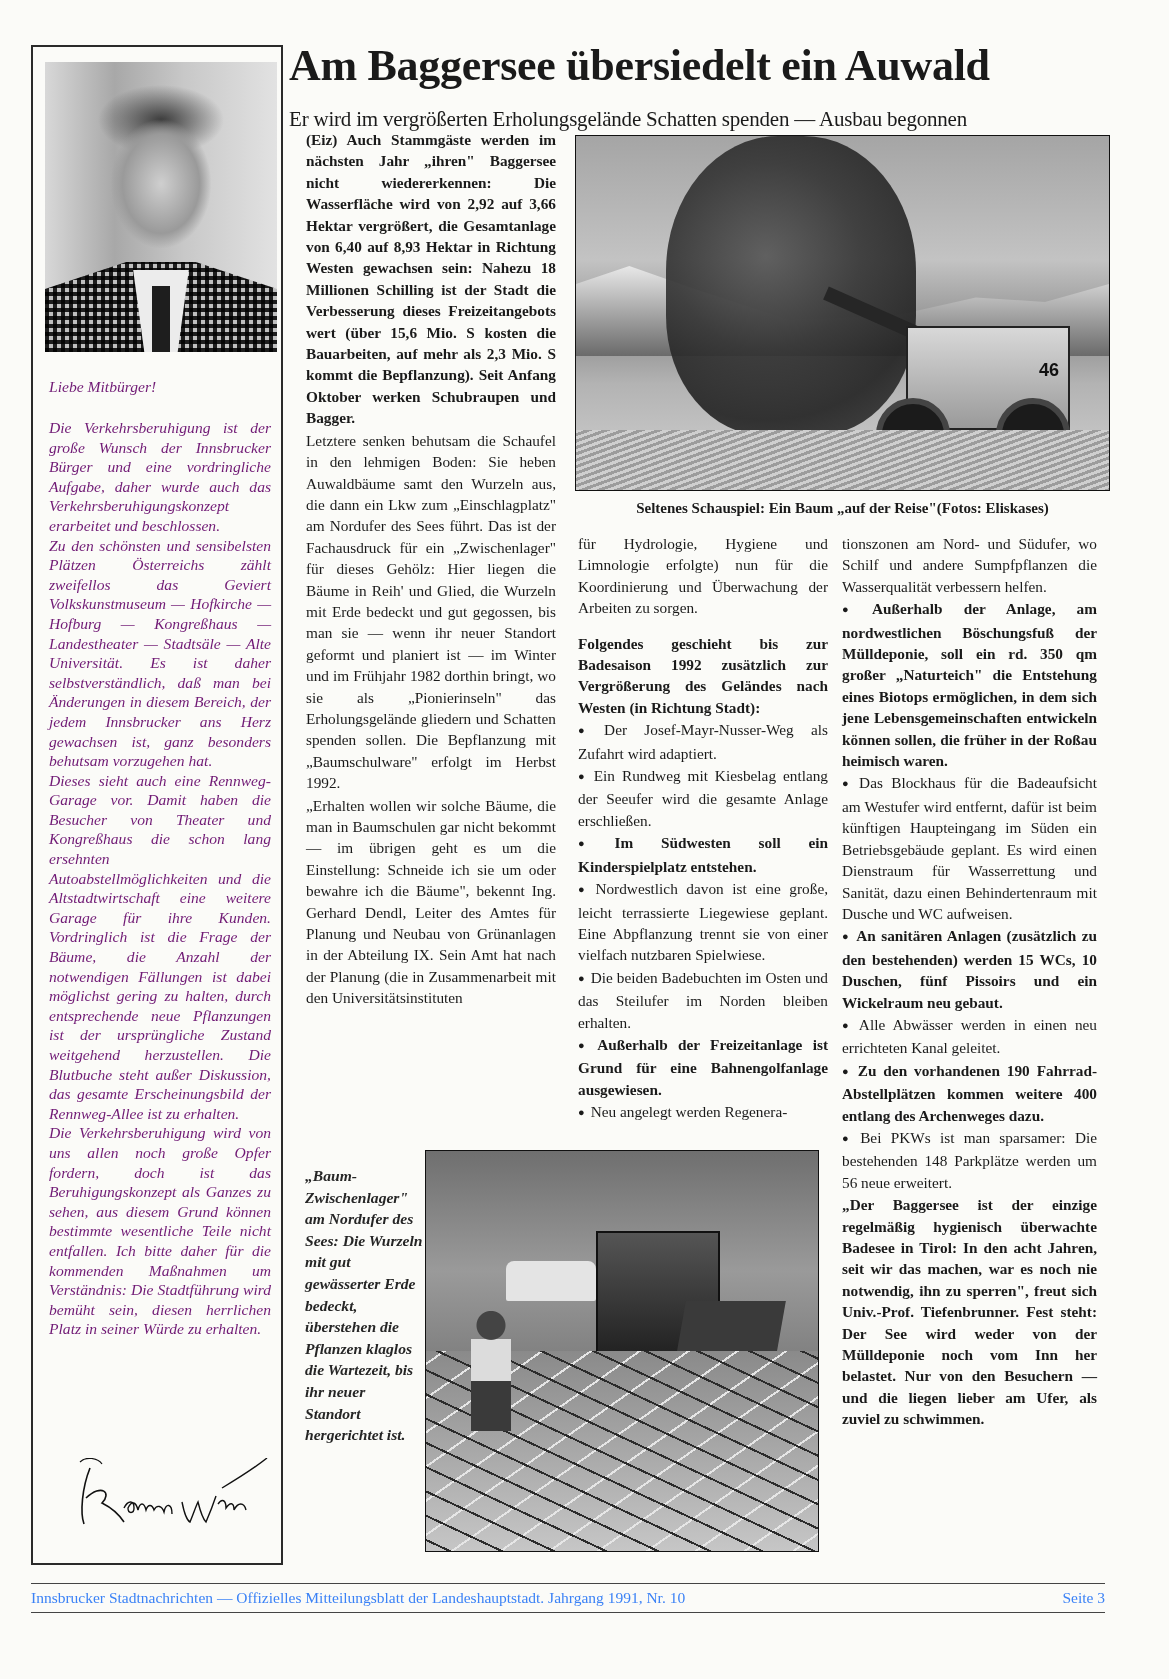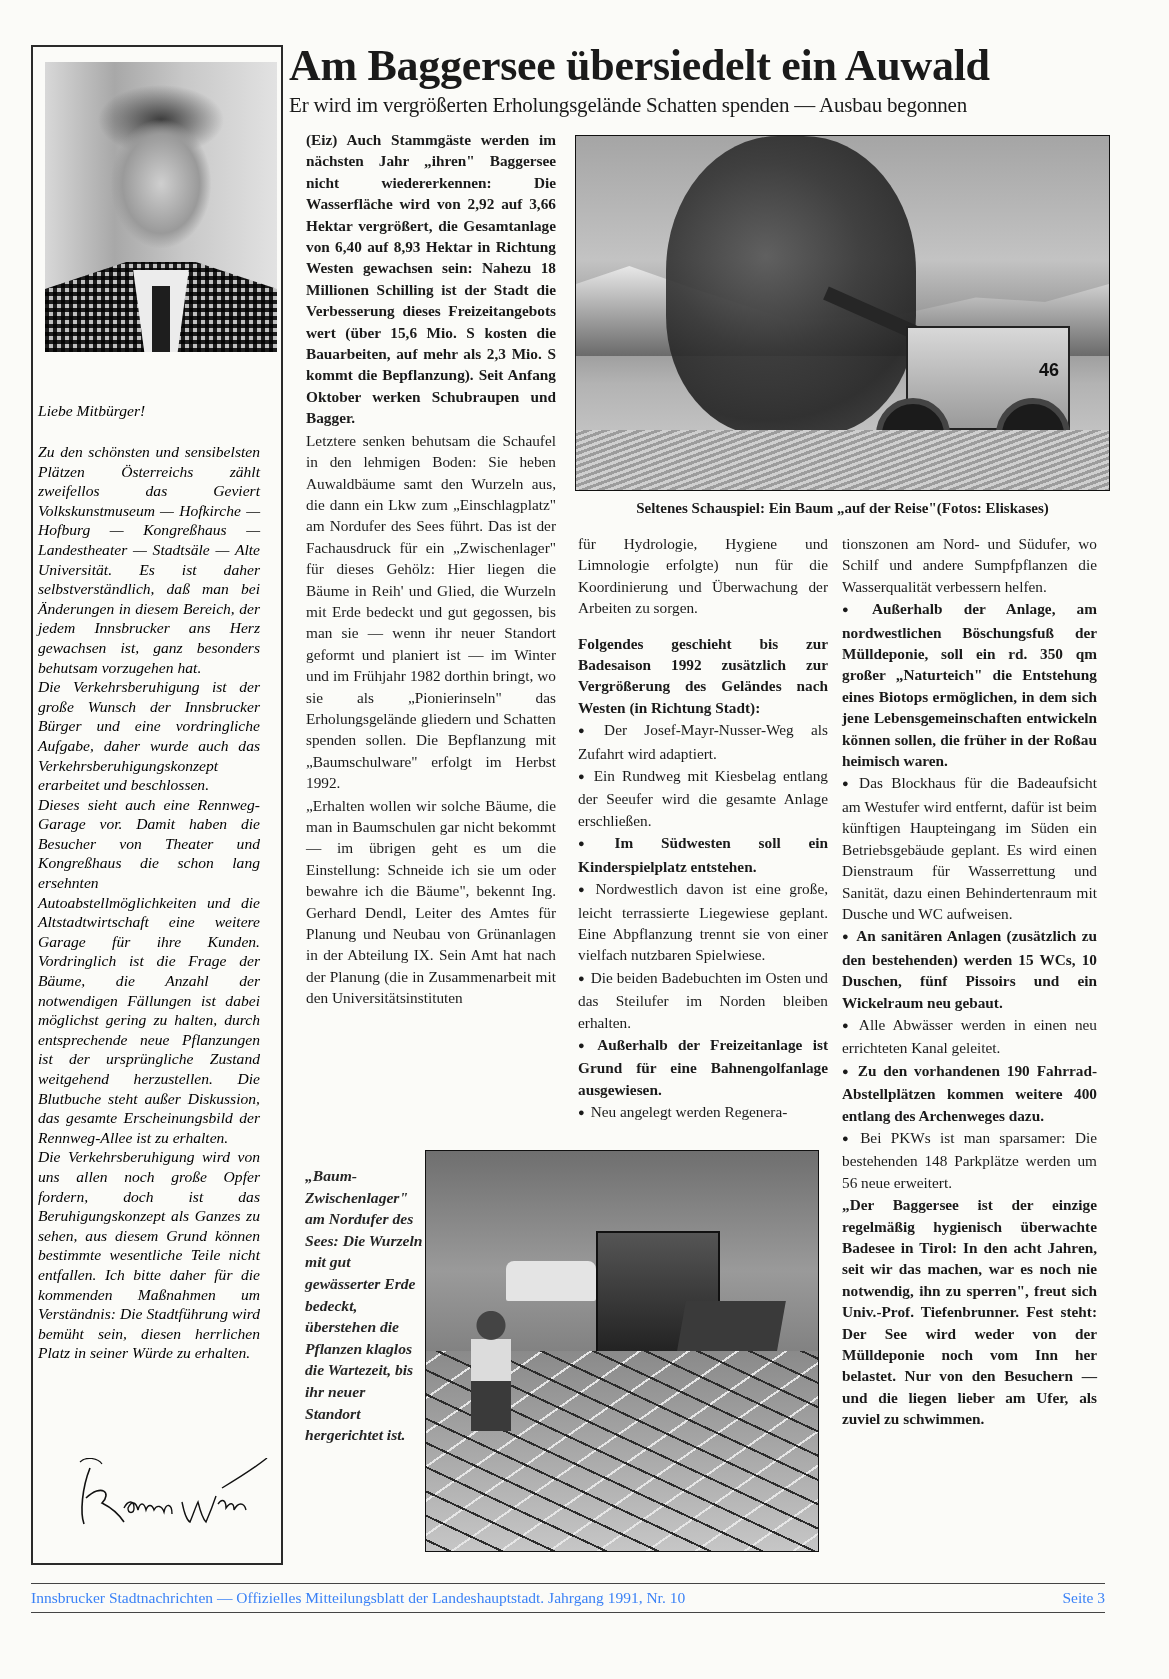--- a/index.html
+++ b/index.html
@@ -38,42 +38,41 @@
   .portrait .shirt {
     position: absolute; left: 38%; bottom: 0; width: 24%; height: 82px;
     background: #ececec;
     clip-path: polygon(0 0, 100% 0, 80% 100%, 20% 100%);
   }
   .portrait .tie {
     position: absolute; left: 46%; bottom: 0; width: 8%; height: 66px;
     background: #1e1e1e;
   }
   .editorial-text {
-    left: 38px; width: 222px;
+    left: 49px; width: 222px;
     font-style: italic;
     font-size: 15.6px;
     line-height: 19.6px;
     text-align: justify;
-    color: #000000;
-    margin-top: 24px;
+    color: #701a75;
   }
   .editorial-text p { margin: 0; }
   .greeting { top: 377px; }
   .letter { top: 418px; }
   .signature { left: 72px; top: 1458px; width: 200px; height: 70px; }
 
   
   .headline {
     left: 289px; top: 40px; width: 830px;
     font-size: 44px; font-weight: bold; line-height: 52px;
     letter-spacing: -0.3px;
     white-space: nowrap;
   }
   .subheadline {
-    left: 289px; top: 92px; width: 830px;
+    left: 289px; top: 106px; width: 830px;
     font-size: 21px; line-height: 26px;
     white-space: nowrap;
     letter-spacing: -0.2px;
   }
 
   
   .col { font-size: 15.3px; line-height: 21.4px; text-align: justify; }
   .col p { margin: 1px; }
   .col .b { font-weight: bold; }
   .col1 { left: 305px; top: 128px; width: 252px; }
@@ -180,22 +179,22 @@
 <body>
 
 <div class="abs editorial"></div>
 <div class="abs portrait" title="Porträt des Bürgermeisters">
   <div class="jacket"></div>
   <div class="shirt"></div>
   <div class="tie"></div>
 </div>
 <div class="abs editorial-text greeting">Liebe Mitbürger!</div>
 <div class="abs editorial-text letter">
+  <p>Die Verkehrsberuhigung ist der große Wunsch der Innsbrucker Bürger und eine vordringliche Aufgabe, daher wurde auch das Verkehrsberuhigungskonzept erarbeitet und beschlossen.</p>
   <p>Zu den schönsten und sensibelsten Plätzen Österreichs zählt zweifellos das Geviert Volkskunstmuseum — Hofkirche — Hofburg — Kongreßhaus — Landestheater — Stadtsäle — Alte Universität. Es ist daher selbstverständlich, daß man bei Änderungen in diesem Bereich, der jedem Innsbrucker ans Herz gewachsen ist, ganz besonders behutsam vorzugehen hat.</p>
-  <p>Die Verkehrsberuhigung ist der große Wunsch der Innsbrucker Bürger und eine vordringliche Aufgabe, daher wurde auch das Verkehrsberuhigungskonzept erarbeitet und beschlossen.</p>
   <p>Dieses sieht auch eine Rennweg-Garage vor. Damit haben die Besucher von Theater und Kongreßhaus die schon lang ersehnten Autoabstellmöglichkeiten und die Altstadtwirtschaft eine weitere Garage für ihre Kunden. Vordringlich ist die Frage der Bäume, die Anzahl der notwendigen Fällungen ist dabei möglichst gering zu halten, durch entsprechende neue Pflanzungen ist der ursprüngliche Zustand weitgehend herzustellen. Die Blutbuche steht außer Diskussion, das gesamte Erscheinungsbild der Rennweg-Allee ist zu erhalten.</p>
   <p>Die Verkehrsberuhigung wird von uns allen noch große Opfer fordern, doch ist das Beruhigungskonzept als Ganzes zu sehen, aus diesem Grund können bestimmte wesentliche Teile nicht entfallen. Ich bitte daher für die kommenden Maßnahmen um Verständnis: Die Stadtführung wird bemüht sein, diesen herrlichen Platz in seiner Würde zu erhalten.</p>
 </div>
 <svg class="abs signature" viewBox="0 0 200 70" aria-label="Romuald Niescher">
   <path d="M18 10 C10 30, 8 55, 12 66 M14 40 C30 25, 40 35, 30 45 C40 50, 48 58, 52 64" fill="none" stroke="#111" stroke-width="1.6"></path>
   <path d="M52 50 c4 -8 10 -8 10 0 c0 6 -6 6 -6 0 c4 -8 8 -6 10 2 c2 -8 6 -8 8 0 c2 -6 6 -6 8 0 c3 -6 8 -4 10 2 c2 -10 8 -8 8 2" fill="none" stroke="#111" stroke-width="1.4"></path>
   <path d="M110 44 c2 10 4 18 8 20 c4 -10 6 -16 8 -20 c2 8 4 16 8 20 c6 -14 8 -20 10 -26 M146 46 c4 -6 8 -4 8 4 c4 -6 8 -6 8 2 c4 -8 10 -8 12 0 M150 30 C170 18, 185 8, 195 0" fill="none" stroke="#111" stroke-width="1.4"></path>
   <path d="M8 4 C14 -2, 26 0, 30 6" fill="none" stroke="#111" stroke-width="1.2"></path>
 </svg>
 

